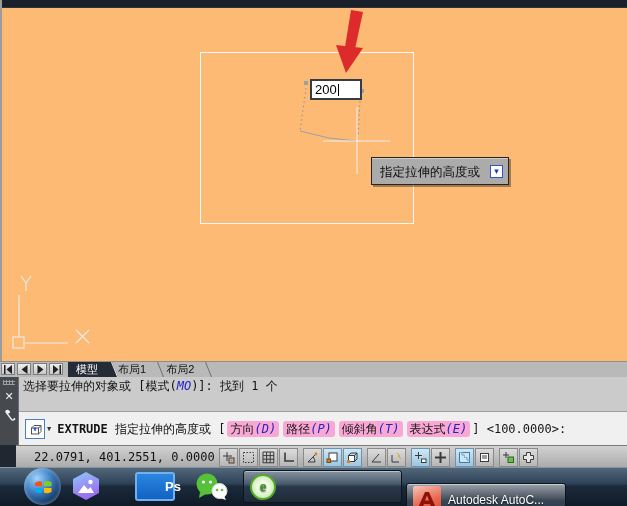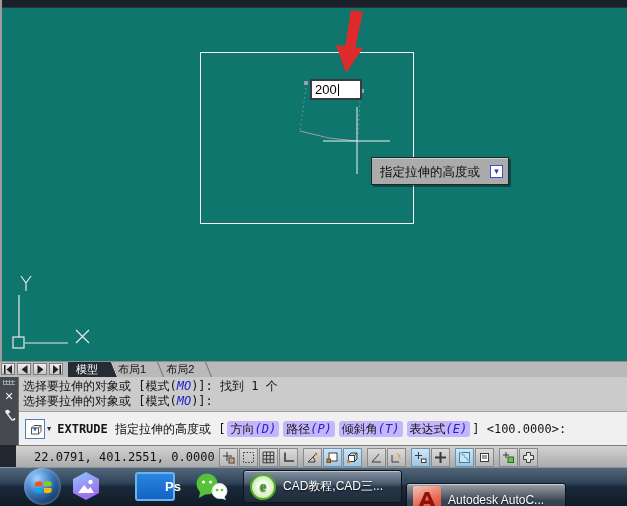--- a/index.html
+++ b/index.html
@@ -1,20 +1,20 @@
 <!DOCTYPE html>
 <html><head>
 <meta charset="utf-8">
 <style>
   html,body{margin:0;padding:0;background:#000;}
   #screen{position:relative;width:627px;height:506px;overflow:hidden;
     font-family:"Liberation Sans","DejaVu Sans",sans-serif;background:#212731;}
 
   
-  #canvas{position:absolute;left:0;top:0;width:627px;height:361px;background:#0f766e;}
+  #canvas{position:absolute;left:0;top:0;width:627px;height:361px;background:#fdba74;}
   #canvas .topstrip{position:absolute;left:0;top:0;width:627px;height:7px;background:#1a202a;border-bottom:1px solid #2c333e;}
   #canvas .leftedge{position:absolute;left:0;top:0;width:2px;height:361px;background:#9c9c9c;}
   #drawing-svg{position:absolute;left:0;top:0;}
 
   
   #dyninput{position:absolute;left:310px;top:79px;width:45px;height:17px;background:#ffffff;
     border:2px solid #363c44;font:13px "Liberation Sans",sans-serif;color:#000;
     padding-left:3px;line-height:17px;}
   #dyninput .caret{display:inline-block;width:1px;height:12px;background:#000;vertical-align:-2px;margin-left:1px;}
 
@@ -52,21 +52,21 @@
     font:12px "DejaVu Sans Mono","Liberation Sans",monospace;color:#141414;padding:2px 0 0 4px;box-sizing:border-box;}
   #cmd .hist .line{height:15px;line-height:15px;white-space:pre;}
   .bluekey{color:#2222cc;font-style:italic;}
   #cmd .promptrow{position:absolute;left:19px;top:34px;width:608px;height:34px;background:#f0f0f0;
     border-top:1px solid #9e9e9e;display:flex;align-items:center;
     font:12px "DejaVu Sans Mono","Liberation Sans",monospace;color:#141414;white-space:pre;}
   #cmd .cubebox{width:18px;height:18px;background:#fff;border:1px solid #4a7fc0;margin:0 2px 0 6px;
     display:flex;align-items:center;justify-content:center;}
   #cmd .ddarrow{font-size:7px;color:#333;margin-right:6px;}
   #cmd .cmdname{font-weight:bold;text-align:right;}
-  .chip{background:#c4b5fd;border-radius:3px;padding:0 3px;margin:0 2px;display:inline-block;line-height:16px;}
+  .chip{background:#f9a8d4;border-radius:3px;padding:0 3px;margin:0 2px;display:inline-block;line-height:16px;}
 
   
   #statusbar{position:absolute;left:16px;top:445px;width:627px;height:22px;
     background:linear-gradient(#d2d2d2,#a9a9a9);border-top:1px solid #7a7a7a;display:flex;align-items:center;}
   #coords{font:12px "DejaVu Sans Mono","Liberation Sans",monospace;color:#111;padding-left:18px;width:185px;}
   .sb-btn{width:19px;height:19px;margin-right:1px;background:linear-gradient(#dcdcdc,#b6b6b6);
     border:1px solid #8a8a8a;box-sizing:border-box;display:flex;align-items:center;justify-content:center;padding:0;}
   .sb-btn.active{background:linear-gradient(#cfe7f5,#9cc6e2);border-color:#6f93ad;}
   .sb-gap{width:4px;}
 
@@ -183,21 +183,20 @@
     <div class="rail">
       <div class="grip"></div>
       <div class="closex">✕</div>
       <svg class="wrench" width="13" height="13">
         <path d="M2,2 a3,3 0 0 1 4,0 l1,1 -2,2 5,5 2,-2 1,1 a3,3 0 0 1 -4,2 L3,5 a3,3 0 0 1 -1,-3 z" fill="#f0f0f0" stroke="none" transform="rotate(8 6 6)"></path>
       </svg>
     </div>
 
     <div class="hist">
       <div class="line"><span>选择要拉伸的对象或 [模式(</span><span class="bluekey">MO</span><span>)]: 找到 1 个</span></div>
-      <div class="line"><span>选择要拉伸的对象或 [模式(</span><span class="bluekey">MO</span><span>)]:</span></div>
     </div>
 
     <div class="promptrow">
       <span class="cubebox">
         <svg width="13" height="13">
           <rect x="2.5" y="5" width="7" height="6" fill="none" stroke="#555" stroke-width="1"></rect>
           <polyline points="2.5,5 5,2.5 12,2.5 12,8.5 9.5,11" fill="none" stroke="#555" stroke-width="1"></polyline>
           <line x1="9.5" y1="5" x2="12" y2="2.5" stroke="#555" stroke-width="1"></line>
           <path d="M6,8 V5 M4.7,6.3 L6,5 L7.3,6.3" fill="none" stroke="#2a62c8" stroke-width="1.4"></path>
         </svg>
@@ -332,21 +331,20 @@
         <circle cx="16.5" cy="10" r="1.6" fill="#fff"></circle>
         <circle cx="25.5" cy="19" r="7.5" fill="#fdfdfd" stroke="#d8e4d8"></circle>
         <polygon points="30,24 32,28 26,26" fill="#fdfdfd"></polygon>
         <circle cx="23" cy="18" r="1.3" fill="#57c13a"></circle>
         <circle cx="28" cy="18" r="1.3" fill="#57c13a"></circle>
       </svg>
     </button>
 
     <button class="winbtn" id="winbtn-browser">
       <span id="logo-360">e</span>
-      <span class="blabel">CAD教程,CAD三...</span>
     </button>
 
     <button class="winbtn active" id="winbtn-acad">
       <span id="logo-acad">
         <svg width="22" height="20">
             <path d="M2,18 L9,2 L13,2 L20,18 L15.5,18 L14,14 L8,14 L6.5,18 z M9,10.5 L13,10.5 L11,5.5 z" fill="#8e1207"></path>
           </svg>
       </span>
       <span class="blabel">Autodesk AutoC...</span>
     </button>

